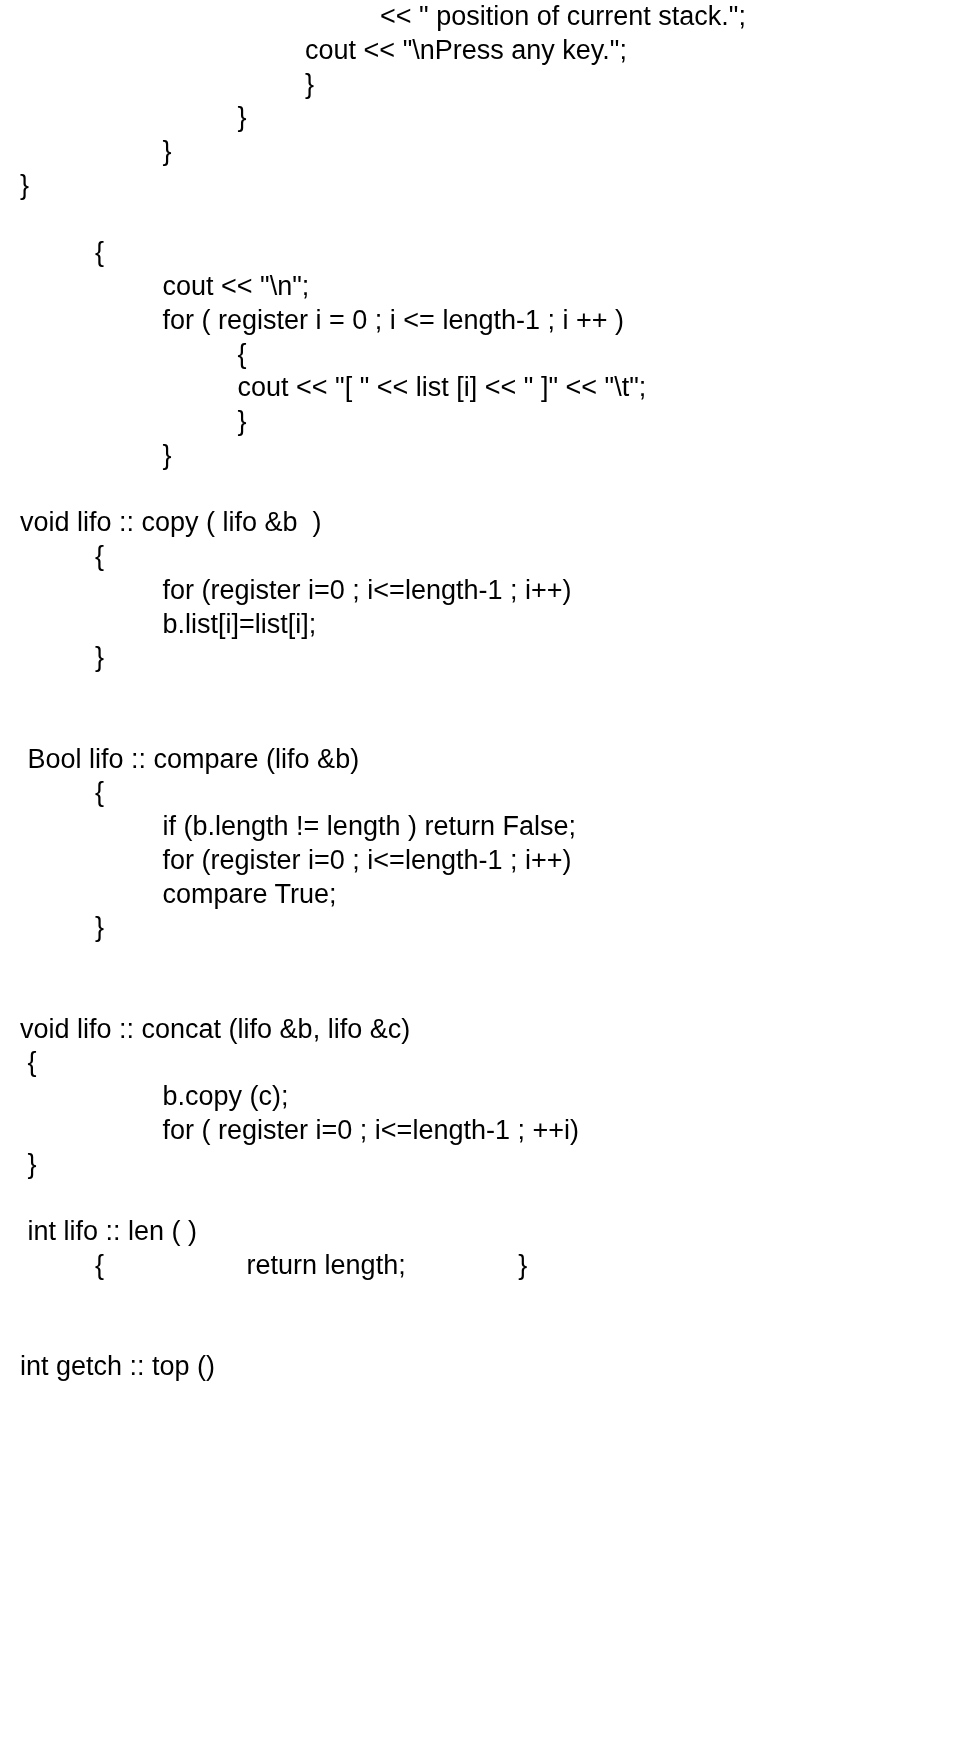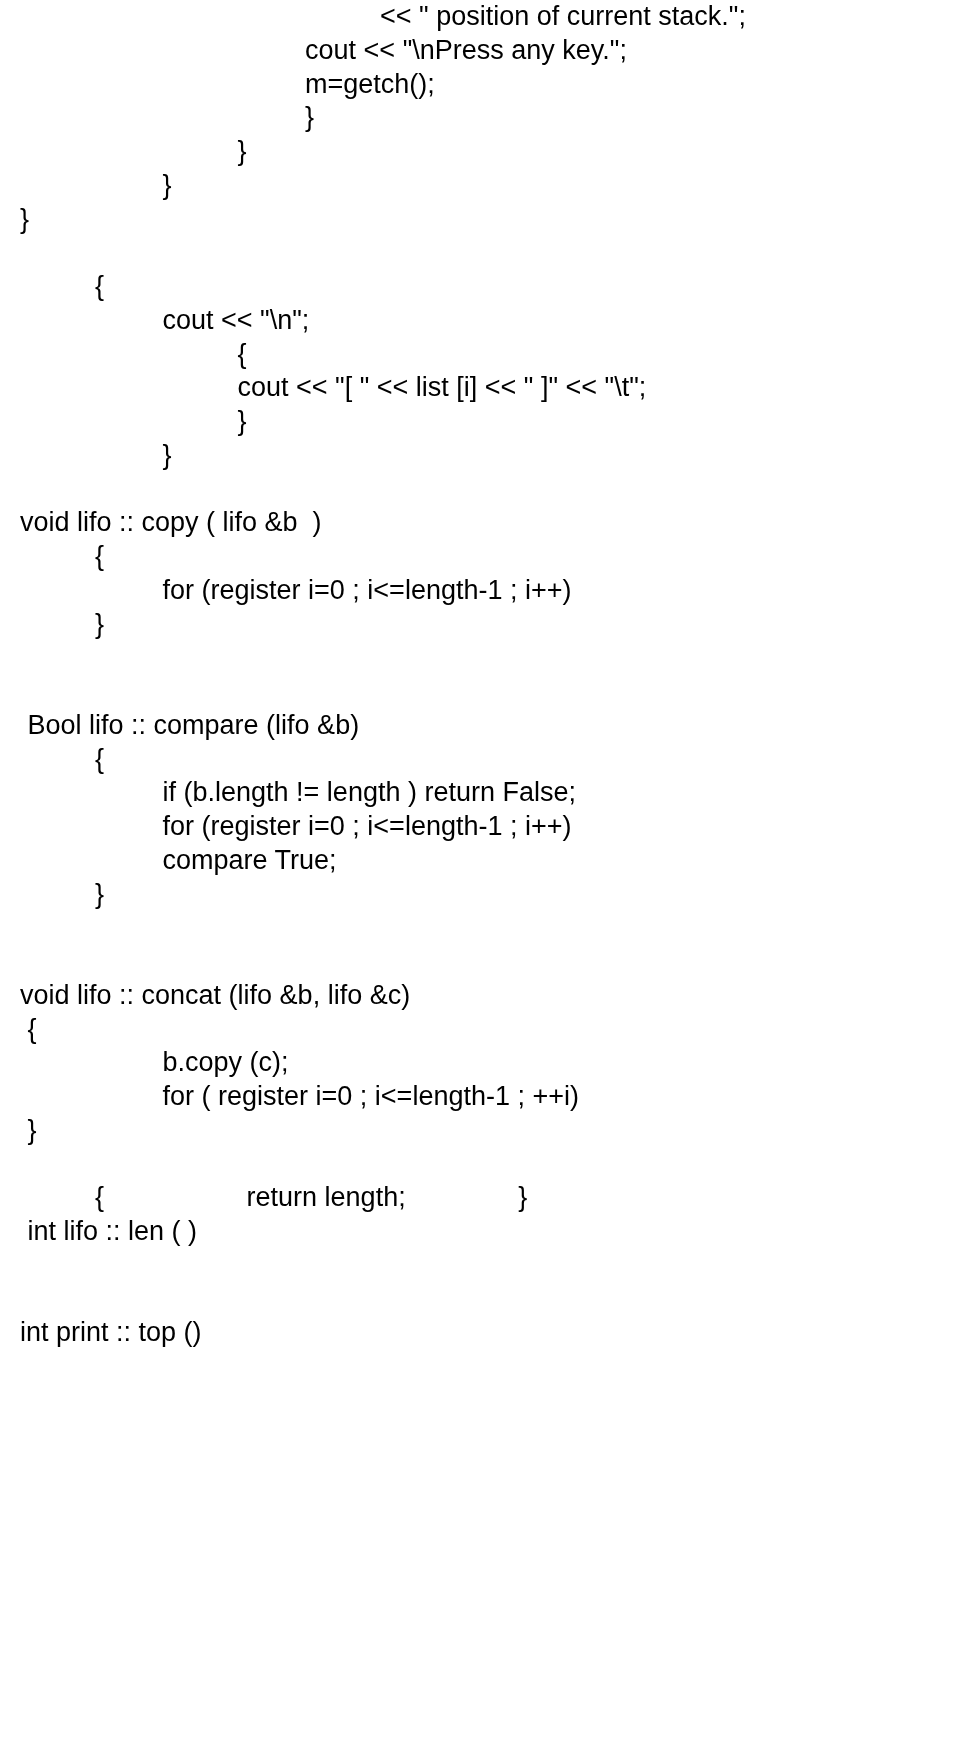--- a/index.html
+++ b/index.html
@@ -19,51 +19,52 @@
     white-space: pre;
     min-height: 1.25em;
   }
 </style>
 </head>
 <body>
 
 <div class="page" id="code-container">
     <div class="line">                                                &lt;&lt; " position of current stack.";</div>
     <div class="line">                                      cout &lt;&lt; "\nPress any key.";</div>
-    <div class="line">                                      m=getch();</div>
     <div class="line">                                      }</div>
     <div class="line">                             }</div>
     <div class="line">                   }</div>
     <div class="line">}</div>
     <div class="line"></div>
     <div class="line">          {</div>
     <div class="line">                   cout &lt;&lt; "\n";</div>
+    <div class="line">                   for ( register i = 0 ; i &lt;= length-1 ; i ++ )</div>
     <div class="line">                             {</div>
     <div class="line">                             cout &lt;&lt; "[ " &lt;&lt; list [i] &lt;&lt; " ]" &lt;&lt; "\t";</div>
     <div class="line">                             }</div>
     <div class="line">                   }</div>
     <div class="line"></div>
     <div class="line">void lifo :: copy ( lifo &amp;b  )</div>
     <div class="line">          {</div>
     <div class="line">                   for (register i=0 ; i&lt;=length-1 ; i++)</div>
+    <div class="line">                   b.list[i]=list[i];</div>
     <div class="line">          }</div>
     <div class="line"></div>
     <div class="line"></div>
     <div class="line"> Bool lifo :: compare (lifo &amp;b)</div>
     <div class="line">          {</div>
     <div class="line">                   if (b.length != length ) return False;</div>
     <div class="line">                   for (register i=0 ; i&lt;=length-1 ; i++)</div>
     <div class="line">                   compare True;</div>
     <div class="line">          }</div>
     <div class="line"></div>
     <div class="line"></div>
     <div class="line">void lifo :: concat (lifo &amp;b, lifo &amp;c)</div>
     <div class="line"> {</div>
     <div class="line">                   b.copy (c);</div>
     <div class="line">                   for ( register i=0 ; i&lt;=length-1 ; ++i)</div>
     <div class="line"> }</div>
     <div class="line"></div>
+    <div class="line"> int lifo :: len ( )</div>
     <div class="line">          {                   return length;               }</div>
-    <div class="line"> int lifo :: len ( )</div>
     <div class="line"></div>
     <div class="line"></div>
-    <div class="line">int print :: top ()</div>
+    <div class="line">int getch :: top ()</div>
   </div>
 
 </body></html>

